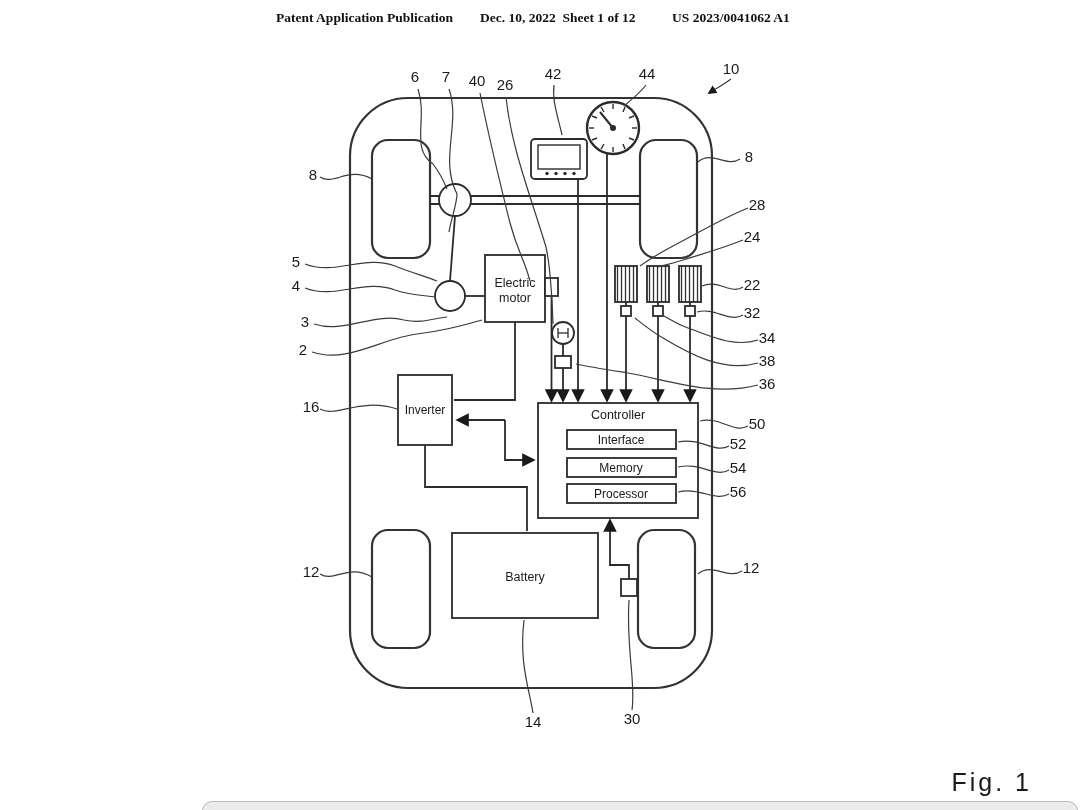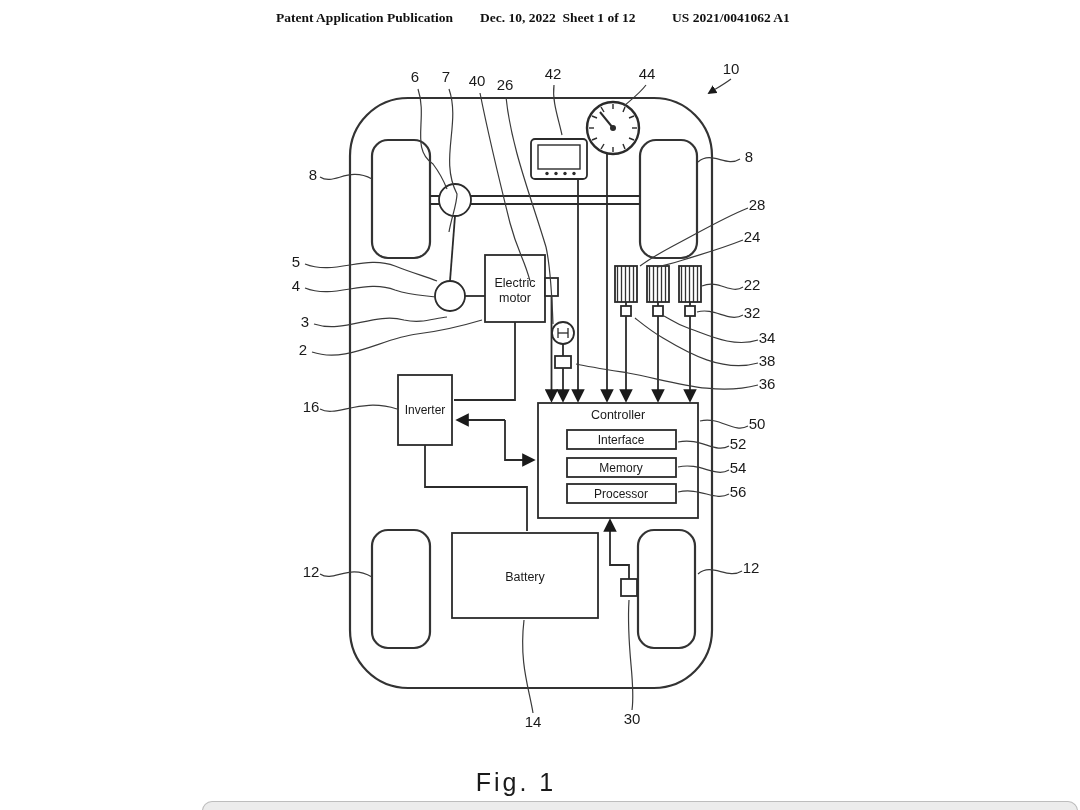--- a/index.html
+++ b/index.html
@@ -4,40 +4,40 @@
 <style>
   html,body{margin:0;padding:0;background:#ffffff;}
   .page{position:relative;width:1080px;height:810px;background:#ffffff;overflow:hidden;
         font-family:"Liberation Sans",sans-serif;}
   .header{position:absolute;top:10px;left:0;width:1080px;height:22px;
           font-family:"Liberation Serif",serif;font-weight:bold;font-size:13.5px;color:#111;}
   .header span{position:absolute;white-space:pre;}
   .h-left{left:276px;text-align:center;}
   .h-center{left:480px;}
   .h-right{left:672px;}
-  .caption{position:absolute;top:768px;left:0;width:1032px;text-align:center;
+  .caption{position:absolute;top:768px;left:0;width:1032px;text-align:right;
            font-size:25px;letter-spacing:3px;color:#1a1a1a;}
   .bottom-strip{position:absolute;top:801px;left:202px;width:876px;height:12px;
                 background:#ececec;border:1.5px solid #bdbdbd;border-bottom:none;
                 border-radius:10px 10px 0 0;box-sizing:border-box;}
   svg{position:absolute;top:0;left:0;}
   svg text{font-family:"Liberation Sans",sans-serif;fill:#1a1a1a;stroke:none;}
   .num{font-size:15px;text-anchor:middle;}
   .lbl{font-size:12.5px;text-anchor:middle;}
   .lbl-sm{font-size:12px;text-anchor:middle;}
 </style>
 </head>
 <body>
 
 <div class="page">
 
   <div class="header">
     <span class="h-left">Patent Application Publication</span>
     <span class="h-center">Dec. 10, 2022  Sheet 1 of 12</span>
-    <span class="h-right">US 2021/0041062 A1</span>
+    <span class="h-right">US 2023/0041062 A1</span>
   </div>
 
   <svg width="1080" height="810" viewBox="0 0 1080 810">
     <defs>
       <marker id="arrow" viewBox="0 0 10 10" refX="8" refY="5" markerWidth="7.5" markerHeight="7.5" orient="auto">
         <path d="M0,0 L10,5 L0,10 z" fill="#1a1a1a"></path>
       </marker>
       <pattern id="hatch" width="4" height="6" patternUnits="userSpaceOnUse">
         <rect width="4" height="6" fill="#ffffff"></rect>
         <line x1="1.5" y1="0" x2="1.5" y2="6" stroke="#333" stroke-width="1.3"></line>

